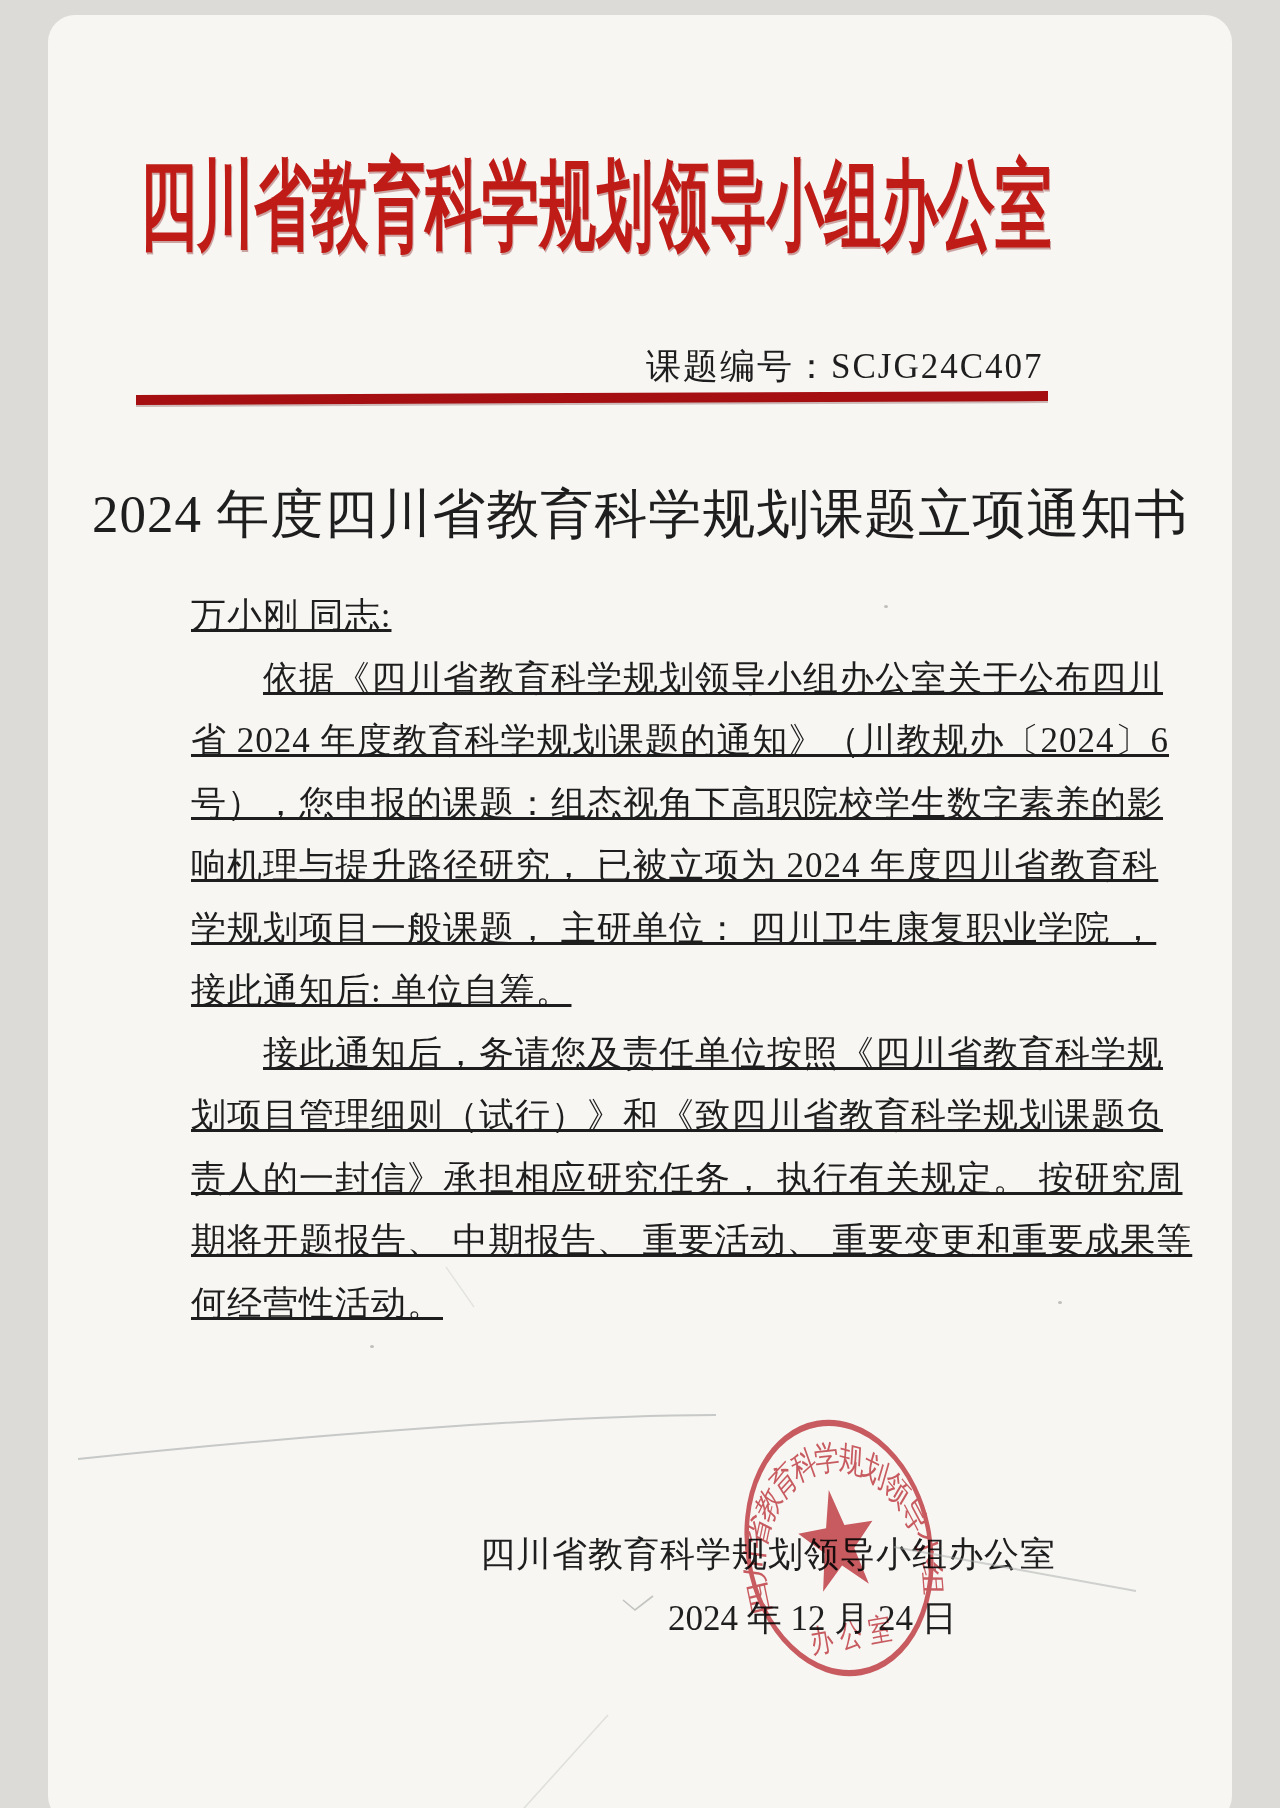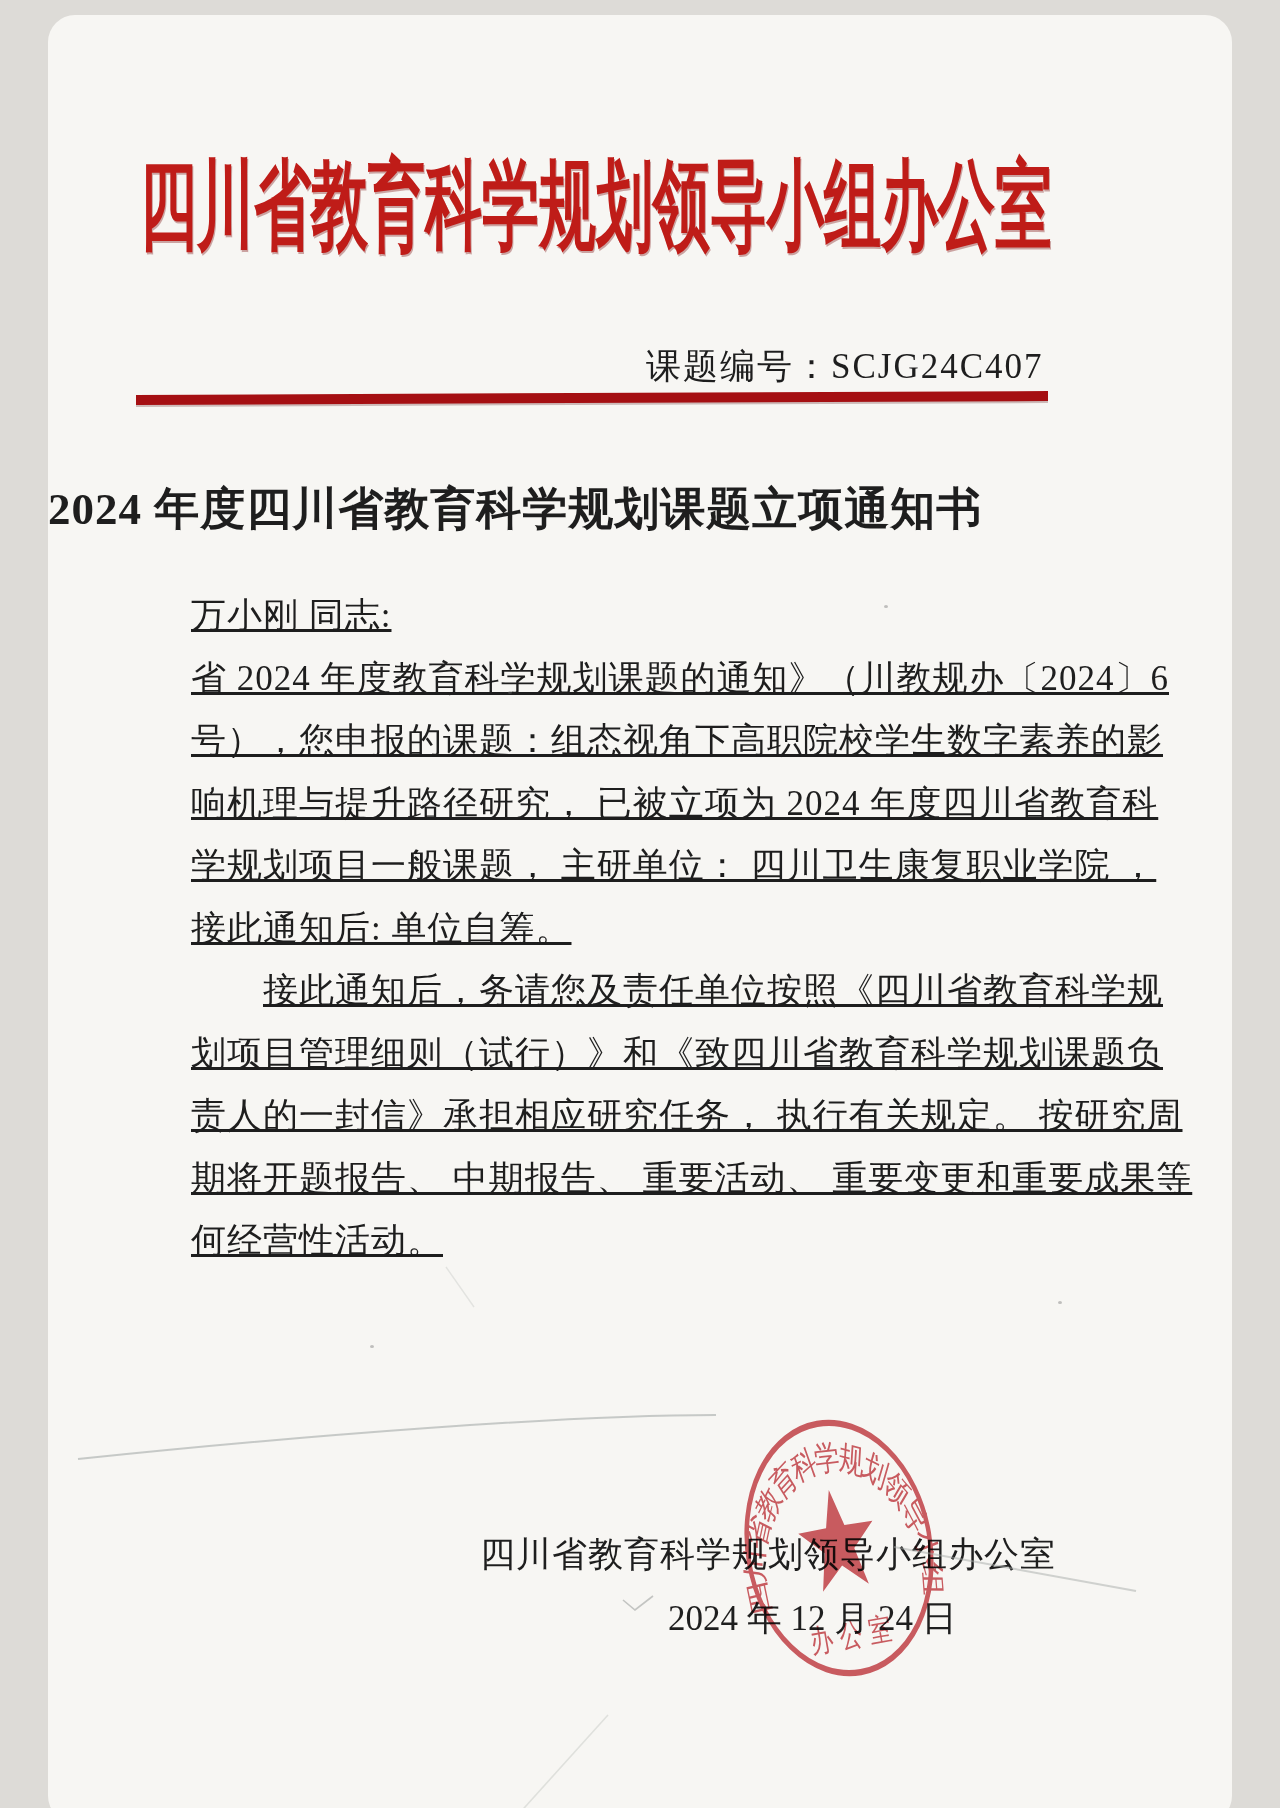--- a/index.html
+++ b/index.html
@@ -26,21 +26,21 @@
     font-size:35px; letter-spacing:2px; white-space:nowrap;
   }
   .rule {
     position:absolute; left:88px; top:378px; width:912px; height:10px;
     background:var(--rule_red,#a50f12);
     transform:rotate(-0.25deg);
     box-shadow:0 2px 0 rgba(80,8,8,0.25);
   }
   .doc-title {
     position:absolute; left:0; top:464px; width:100%;
-    text-align:left; font-size:45px; font-weight:bold;
+    text-align:center; font-size:53px; font-weight:normal;
     letter-spacing:1px; white-space:nowrap;
   }
   .body-block {
     position:absolute; left:143px; top:570px; width:900px;
     font-size:35px;
     text-decoration:underline;
   }
   .bl { height:62.5px; line-height:62.5px; white-space:nowrap; letter-spacing:1px; }
   .bl.indent { padding-left:72px; }
   .signature {
@@ -73,20 +73,21 @@
   <div class="header-title">四川省教育科学规划领导小组办公室</div>
 
   <div class="code-line">课题编号：SCJG24C407</div>
 
   <div class="rule"></div>
 
   <div class="doc-title">2024 年度四川省教育科学规划课题立项通知书</div>
 
   <div class="body-block">
     <div class="bl">万小刚 同志:</div>
+    <div class="bl indent">依据《四川省教育科学规划领导小组办公室关于公布四川</div>
     <div class="bl">省 2024 年度教育科学规划课题的通知》（川教规办〔2024〕6</div>
     <div class="bl">号），您申报的课题：组态视角下高职院校学生数字素养的影</div>
     <div class="bl">响机理与提升路径研究， 已被立项为 2024 年度四川省教育科</div>
     <div class="bl">学规划项目一般课题， 主研单位： 四川卫生康复职业学院 ，</div>
     <div class="bl">接此通知后: 单位自筹。</div>
     <div class="bl indent">接此通知后，务请您及责任单位按照《四川省教育科学规</div>
     <div class="bl">划项目管理细则（试行）》和《致四川省教育科学规划课题负</div>
     <div class="bl">责人的一封信》承担相应研究任务， 执行有关规定。 按研究周</div>
     <div class="bl">期将开题报告、 中期报告、 重要活动、 重要变更和重要成果等</div>
     <div class="bl">何经营性活动。</div>

